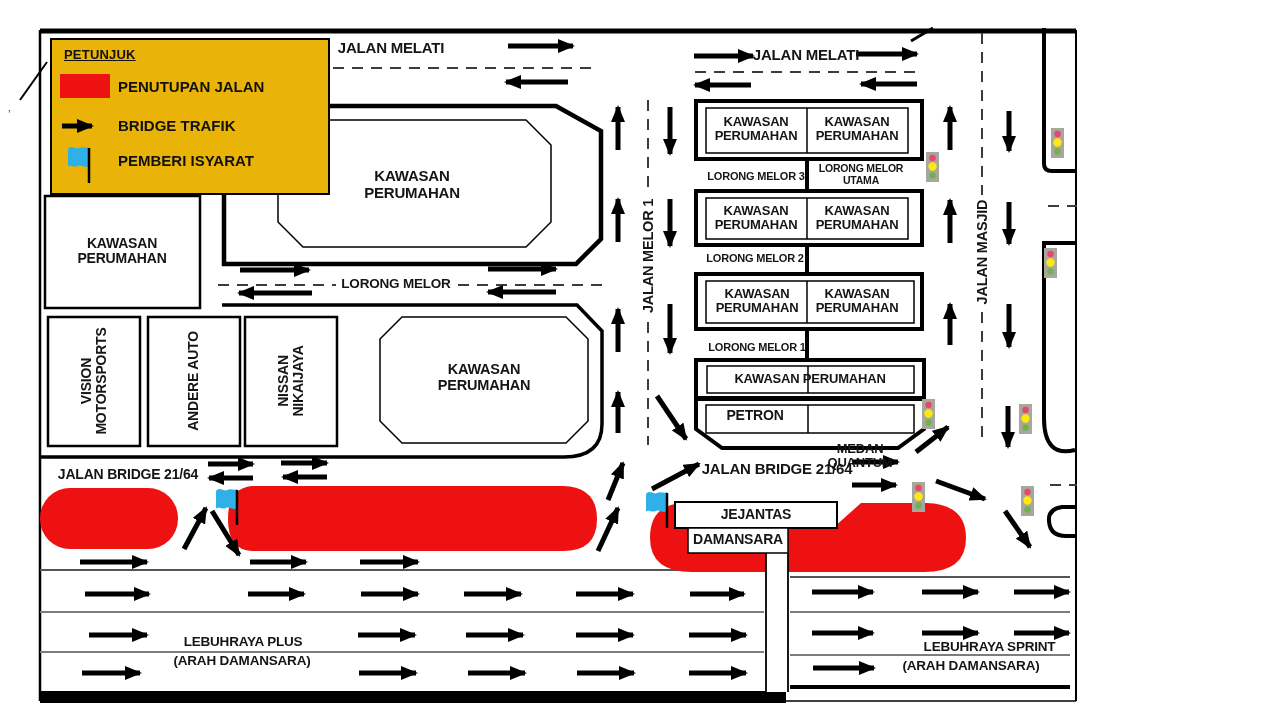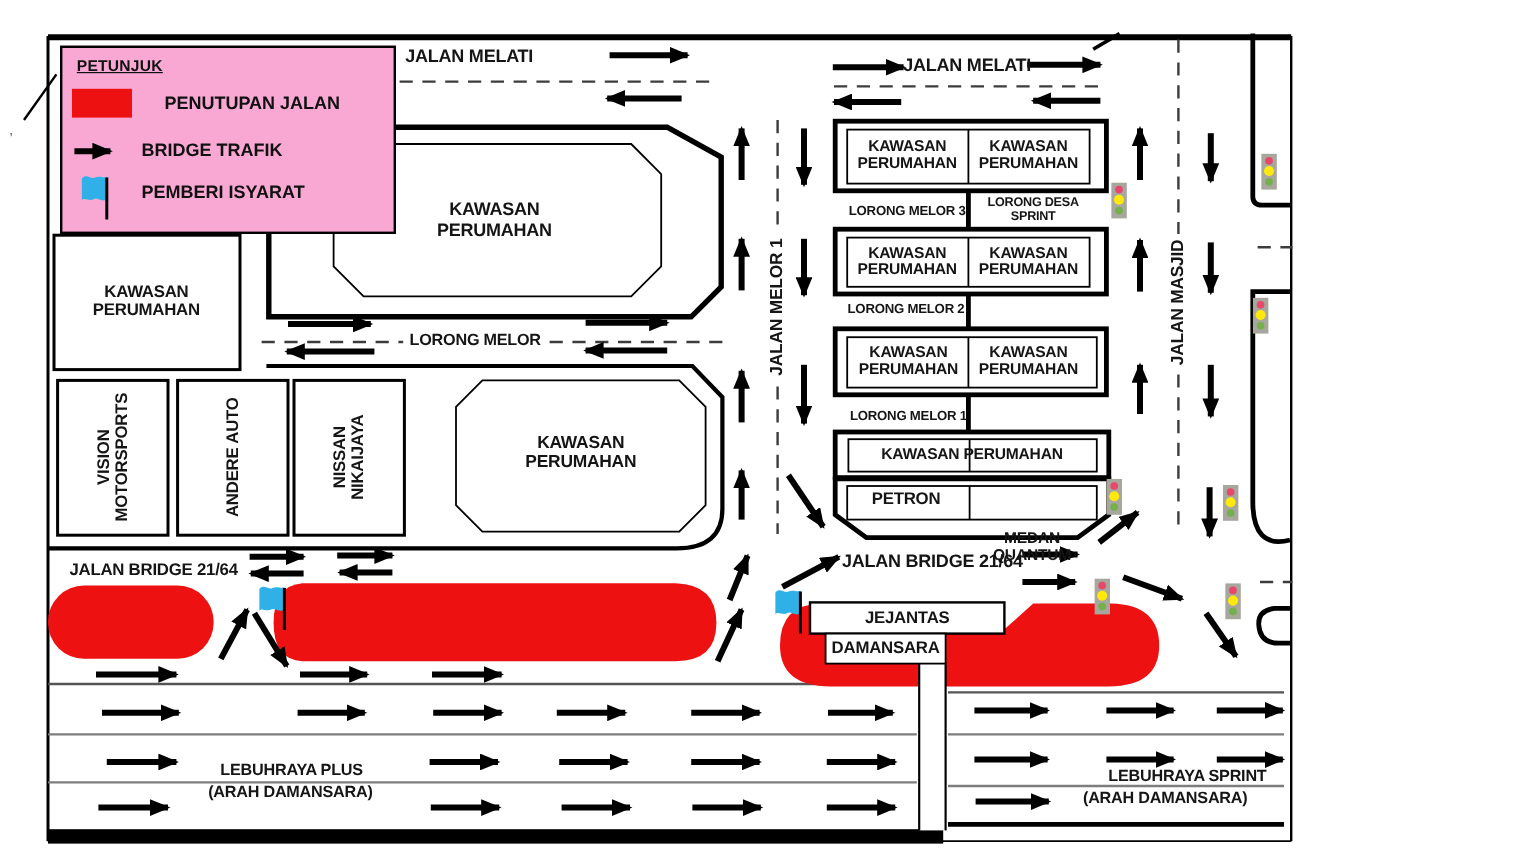--- a/index.html
+++ b/index.html
@@ -4,21 +4,21 @@
 <style>
   html,body{margin:0;padding:0;background:#fff;}
   .stage{position:relative;width:1280px;height:720px;background:#fff;overflow:hidden;
          font-family:"Liberation Sans",sans-serif;color:#111;}
   .stage svg{position:absolute;left:0;top:0;}
   .lbl{position:absolute;transform:translate(-50%,-50%);font-weight:700;text-align:center;
        line-height:1.1;letter-spacing:-0.2px;color:#151515;}
   .nw{white-space:nowrap;}
   .rot{transform:translate(-50%,-50%) rotate(-90deg);white-space:nowrap;}
   .rotw{transform:translate(-50%,-50%) rotate(-90deg);}
-  .legend{position:absolute;left:50px;top:38px;width:276px;height:153px;background:#f9a8d4;
+  .legend{position:absolute;left:50px;top:38px;width:276px;height:153px;background:#eab308;
           border:2px solid #000;z-index:5;}
   .legend-title{position:absolute;left:12px;top:7px;font-size:13px;text-decoration:underline;
                 font-weight:600;letter-spacing:0.2px;}
   .legend-swatch{position:absolute;left:8px;top:34px;width:50px;height:24px;background:var(--closure);}
   .legend-item{position:absolute;font-weight:700;font-size:15px;white-space:nowrap;}
   .closure-fill{fill:var(--closure);}
   .flag-fill{fill:var(--flag);}
   .tl-body{fill:var(--sig-body);}
   .tl-red{fill:var(--sig-red);}
   .tl-yellow{fill:var(--sig-yellow);}
@@ -213,38 +213,38 @@
         <use href="#tlsym" x="922" y="399"></use>
         <use href="#tlsym" x="1019" y="404"></use>
         <use href="#tlsym" x="912" y="482"></use>
         <use href="#tlsym" x="1021" y="486"></use>
       </g>
   </svg>
 
   <div class="legend">
     <div class="legend-title">PETUNJUK</div>
     <div class="legend-swatch"></div>
-    <div class="legend-item" style="left:66px;top:38px;margin-left:19px;">PENUTUPAN JALAN</div>
+    <div class="legend-item" style="left:66px;top:38px;">PENUTUPAN JALAN</div>
     <svg width="50" height="16" style="position:absolute;left:8px;top:78px;">
       <line x1="2" y1="8" x2="32" y2="8" stroke="#000" stroke-width="5" marker-end="url(#ah)"></line>
     </svg>
     <div class="legend-item" style="left:66px;top:77px;">BRIDGE TRAFIK</div>
     <svg width="30" height="42" style="position:absolute;left:16px;top:105px;">
       <use href="#flagsym"></use>
     </svg>
     <div class="legend-item" style="left:66px;top:112px;">PEMBERI ISYARAT</div>
   </div>
 
   <div class="lbl nw" style="left:391px;top:48px;font-size:15px;">JALAN MELATI</div>
   <div class="lbl nw" style="left:806px;top:55px;font-size:15px;">JALAN MELATI</div>
   <div class="lbl nw" style="left:396px;top:284px;font-size:13.5px;">LORONG MELOR</div>
   <div class="lbl rot" style="left:649px;top:256px;font-size:14.5px;">JALAN MELOR 1</div>
   <div class="lbl rot" style="left:983px;top:252px;font-size:14.5px;">JALAN MASJID</div>
   <div class="lbl nw" style="left:756px;top:176px;font-size:11px;">LORONG MELOR 3</div>
-  <div class="lbl" style="left:861px;top:175px;font-size:10.5px;width:92px;">LORONG DESA SPRINT</div>
+  <div class="lbl" style="left:861px;top:175px;font-size:10.5px;width:92px;">LORONG MELOR UTAMA</div>
   <div class="lbl nw" style="left:755px;top:258px;font-size:11px;">LORONG MELOR 2</div>
   <div class="lbl nw" style="left:757px;top:347px;font-size:11px;">LORONG MELOR 1</div>
   <div class="lbl nw" style="left:128px;top:475px;font-size:14px;">JALAN BRIDGE 21/64</div>
   <div class="lbl nw" style="left:777px;top:469px;font-size:15px;">JALAN BRIDGE 21/64</div>
   <div class="lbl nw" style="left:756px;top:515px;font-size:14px;">JEJANTAS</div>
   <div class="lbl nw" style="left:738px;top:540px;font-size:14px;">DAMANSARA</div>
   <div class="lbl nw" style="left:243px;top:642px;font-size:13.5px;">LEBUHRAYA PLUS</div>
   <div class="lbl nw" style="left:242px;top:661px;font-size:13.5px;">(ARAH DAMANSARA)</div>
   <div class="lbl nw" style="left:969px;top:647px;font-size:13.5px;padding-left:41px;">LEBUHRAYA SPRINT</div>
   <div class="lbl nw" style="left:971px;top:666px;font-size:13.5px;">(ARAH DAMANSARA)</div>

